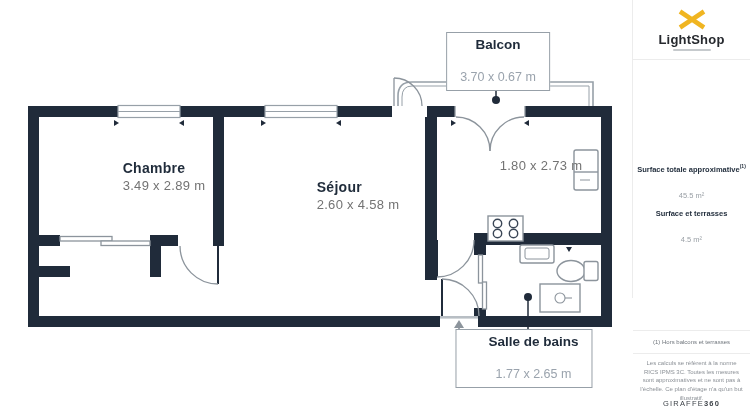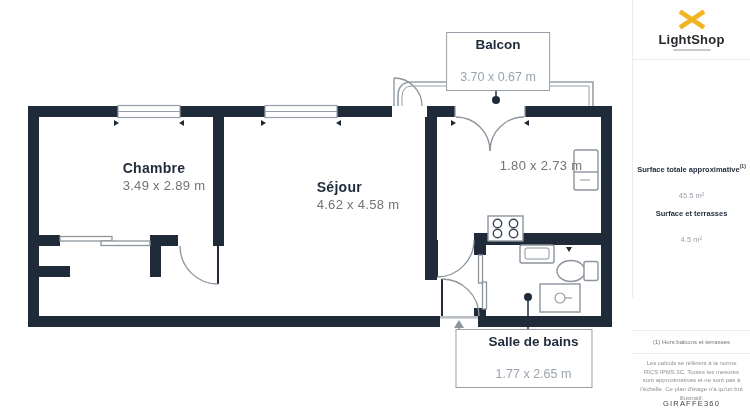--- a/index.html
+++ b/index.html
@@ -26,21 +26,21 @@
   .s-lab sup{font-size:5px;}
   .s-val{font-size:7.5px;color:#9aa0a6;margin-top:17px;}
   .s-gap{height:9px;}
   .side-foot{position:absolute;top:330px;left:0;right:0;height:22px;border-top:1px solid #ececec;
              border-bottom:1px solid #ececec;display:flex;align-items:center;justify-content:center;
              font-size:6px;color:#6f757c;}
   .side-disc{position:absolute;top:359px;left:7px;right:7px;text-align:center;font-size:6px;
              line-height:1.45;color:#8b9096;}
   .side-g360{position:absolute;top:399px;left:0;right:0;text-align:center;font-size:7.5px;
              letter-spacing:1.2px;color:#3f444a;}
-  .side-g360 .b{font-weight:normal;}
+  .side-g360 .b{font-weight:bold;}
 </style>
 </head>
 <body>
 
 <div class="stage">
 
   <div class="plan">
     <svg width="632" height="420" viewBox="0 0 632 420">
 
       <g fill="none" stroke="#97a0a8">
@@ -174,21 +174,21 @@
         <circle cx="528" cy="297" r="4" stroke="none"></circle>
       </g>
     </svg>
 
     <div class="room-label" style="left:128px;top:160px;">
       <span class="t">Chambre</span>
       <span class="d">3.49 x 2.89 m</span>
     </div>
     <div class="room-label" style="left:322px;top:179px;">
       <span class="t">Séjour</span>
-      <span class="d">4.62 x 4.58 m</span>
+      <span class="d">2.60 x 4.58 m</span>
     </div>
     <div class="room-label" style="left:505px;top:156px;">
       <span class="d">1.80 x 2.73 m</span>
     </div>
 
     <div class="callout" style="left:498px;top:32px;">
       <span class="t">Balcon</span>
       <span class="d">3.70 x 0.67 m</span>
     </div>
     <div class="callout" style="left:524px;top:329px;padding-left:32px;">

